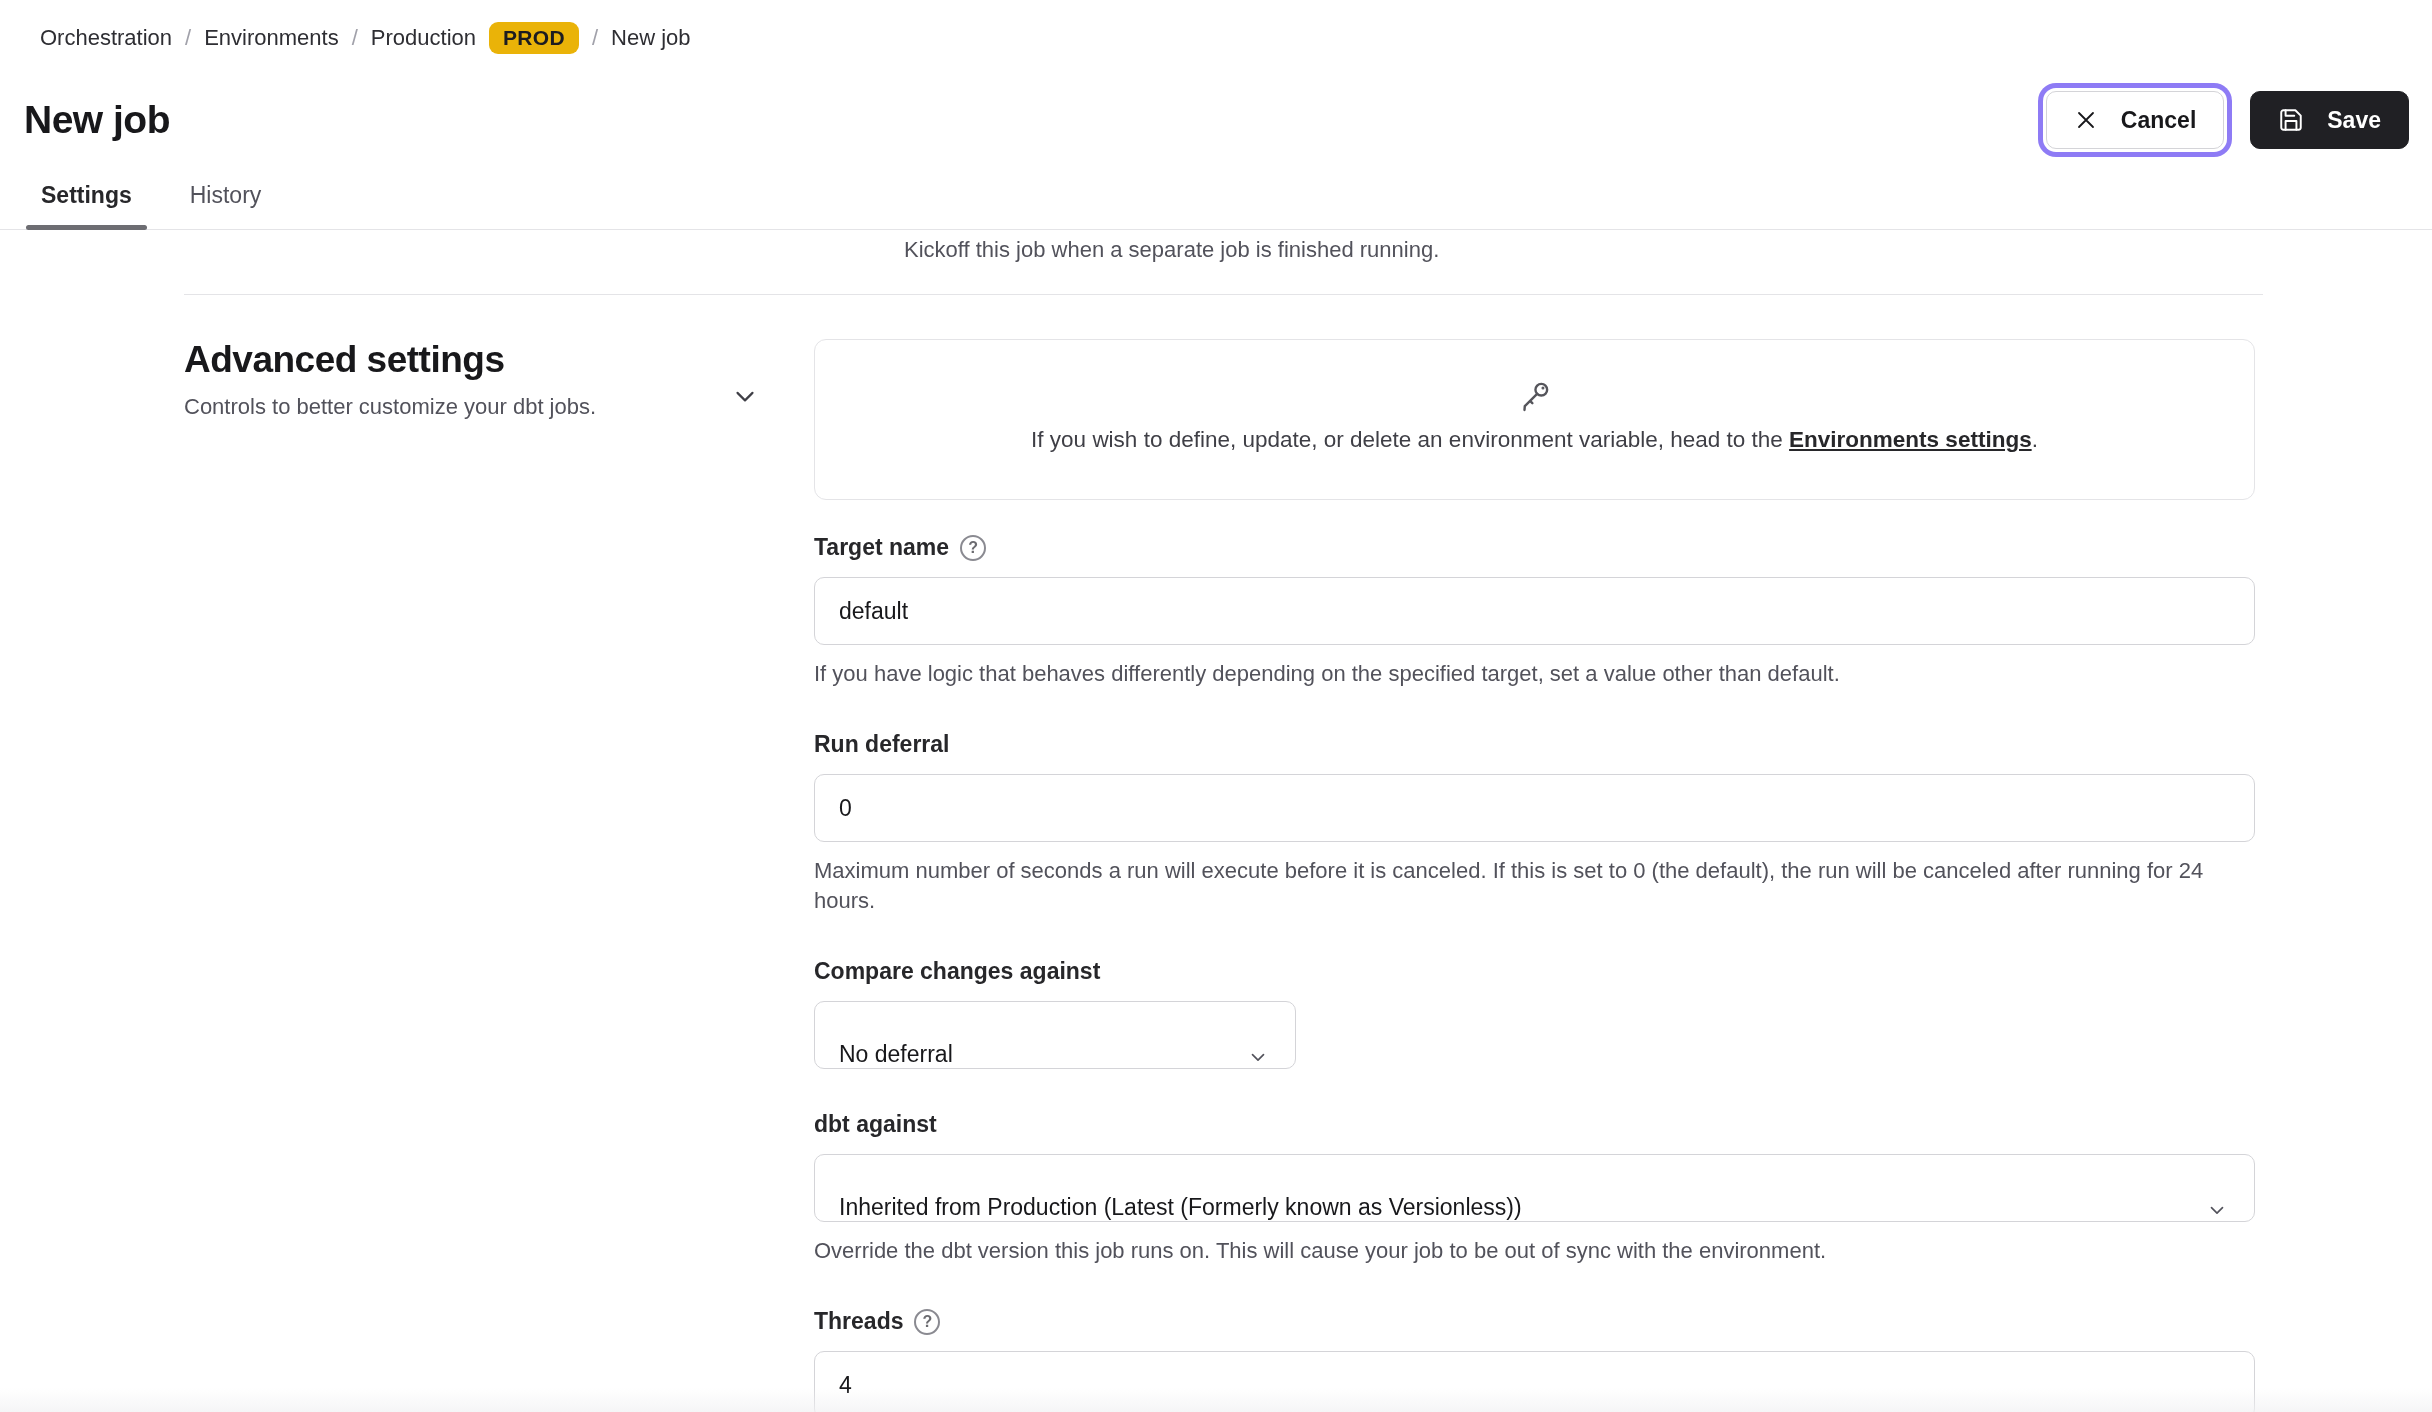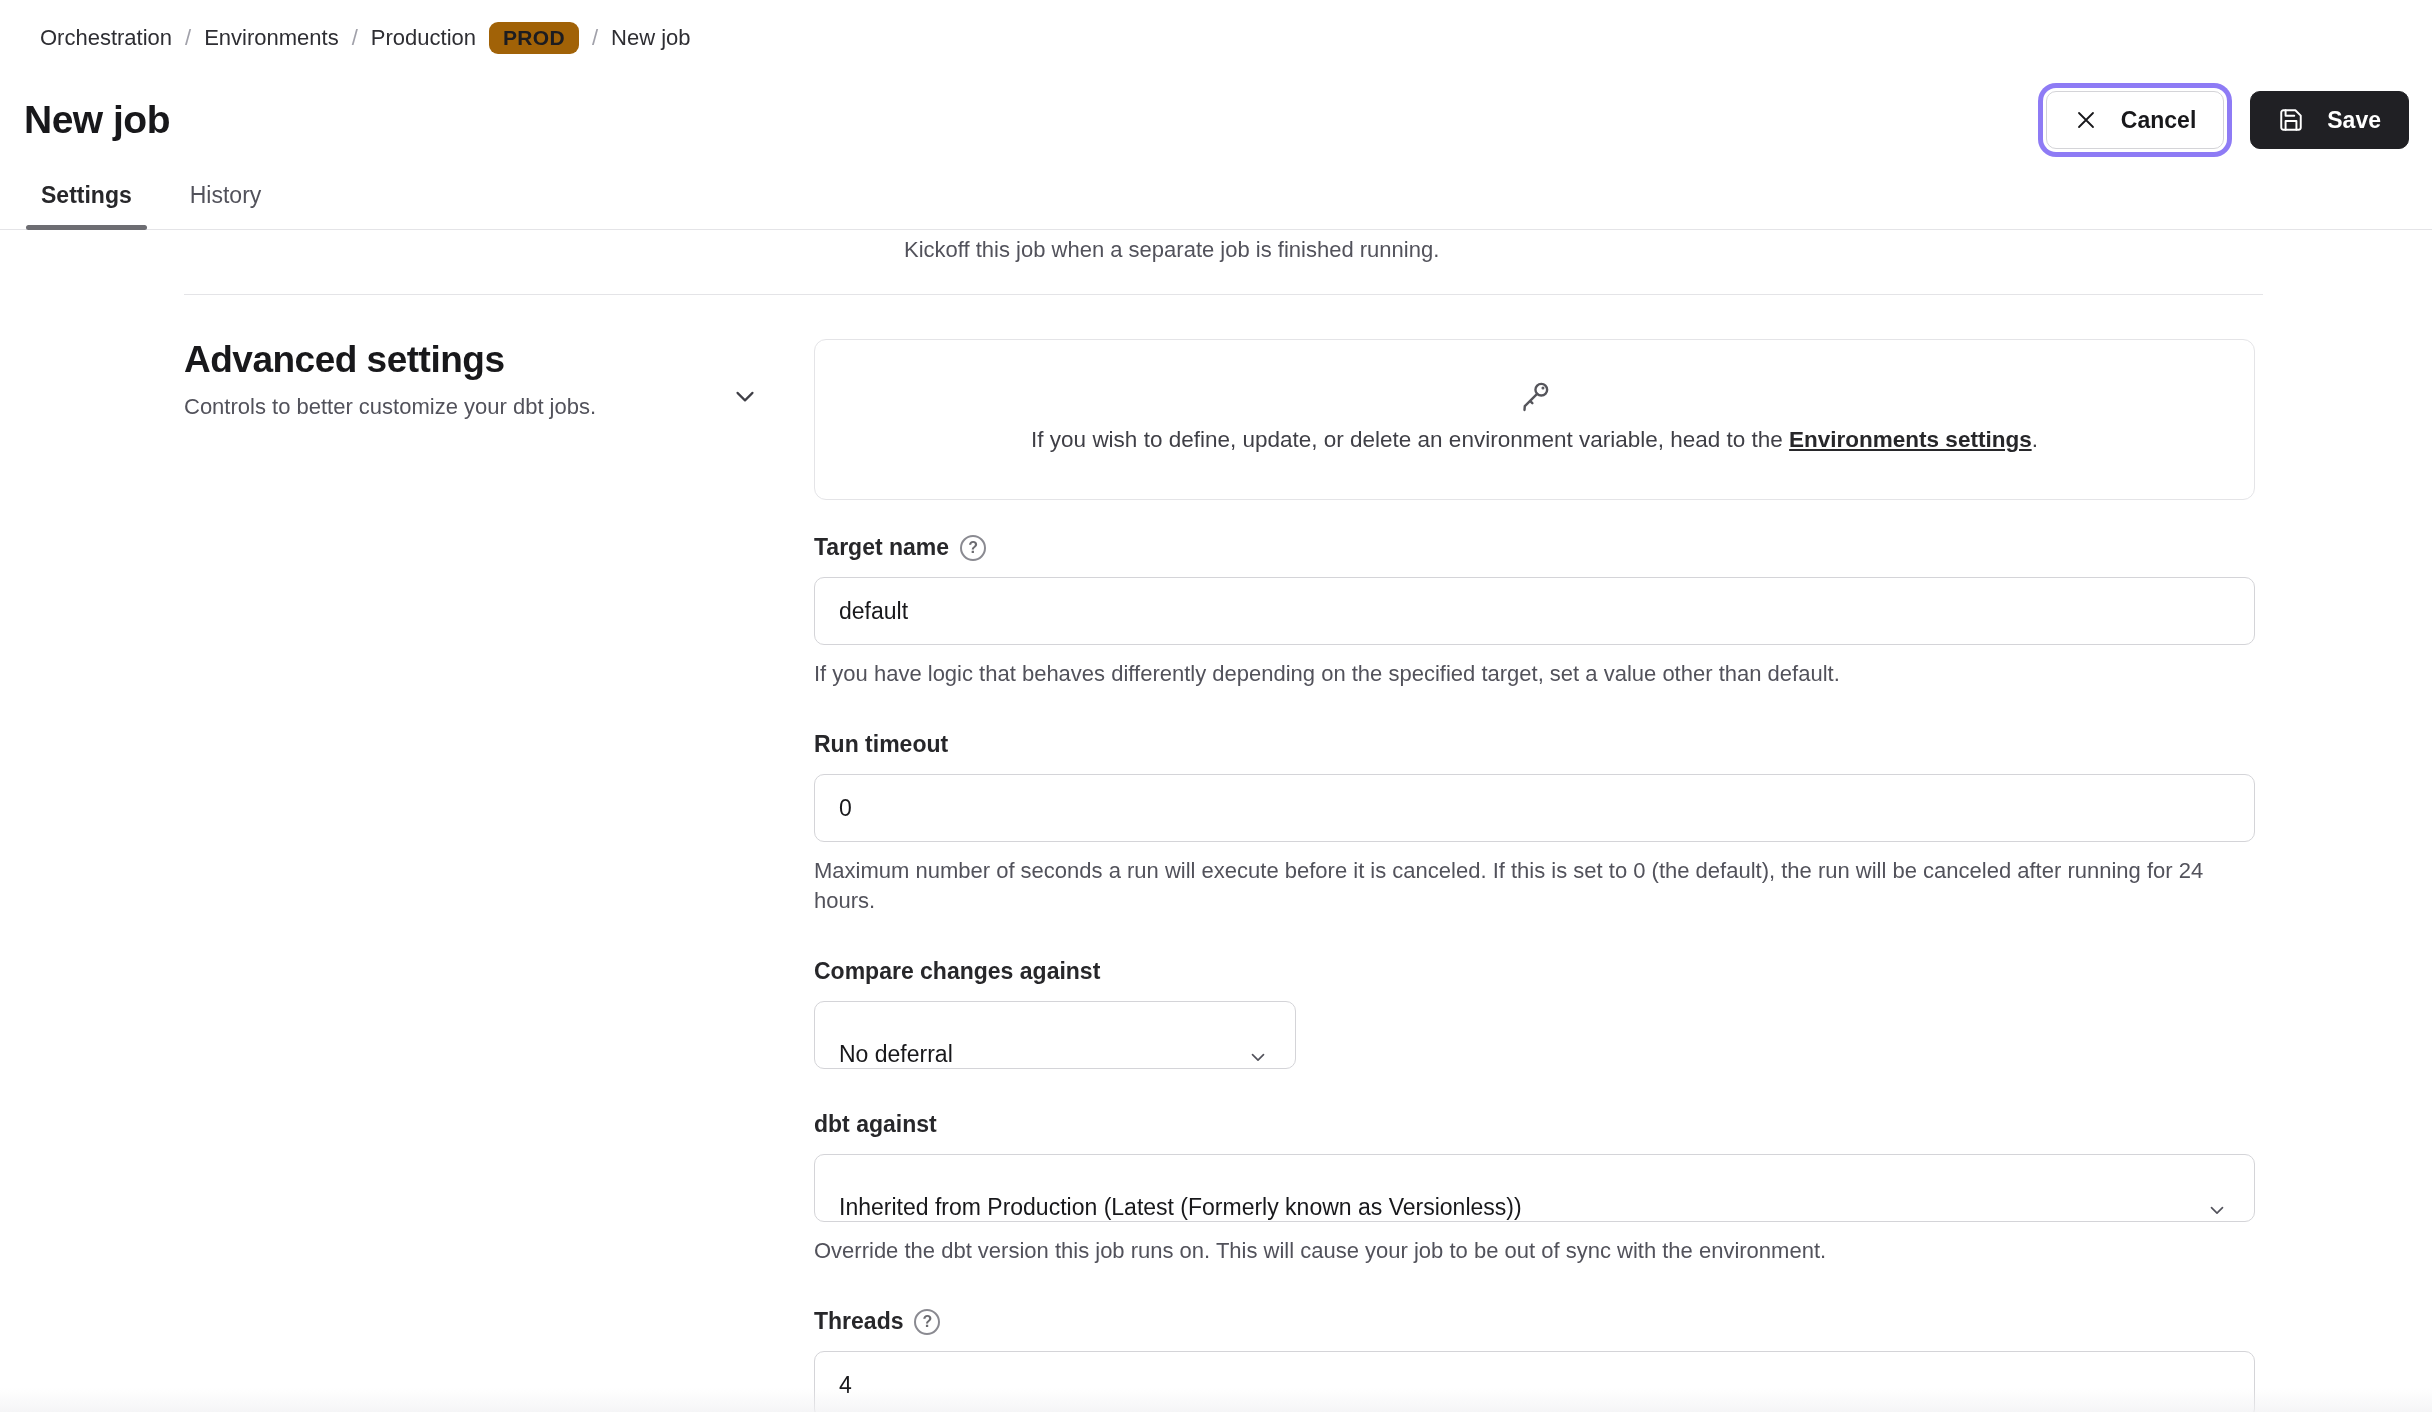--- a/index.html
+++ b/index.html
@@ -5,21 +5,21 @@
   * { margin:0; padding:0; box-sizing:border-box; }
   html,body { width:2432px; height:1412px; overflow:hidden; background:#ffffff;
     font-family:"Liberation Sans","DejaVu Sans",sans-serif; color:#27272a; }
   .page { position:relative; width:2432px; height:1412px; background:#fff; }
 
   
   .breadcrumb { display:flex; align-items:center; gap:13px; padding:22px 0 0 40px;
     font-size:22px; color:#2e2e33; }
   .crumb-link { cursor:pointer; }
   .crumb-sep { color:#a1a1aa; }
-  .badge { display:inline-flex; align-items:center; background:#a16207; color:#1c1c21;
+  .badge { display:inline-flex; align-items:center; background:#eab308; color:#1c1c21;
     font-weight:600; font-size:21px; padding:4px 14px; border-radius:9px; letter-spacing:.3px; }
 
   .title-row { display:flex; align-items:center; justify-content:space-between;
     margin:34px 15px 0 24px; height:64px; }
   .page-title { font-size:39px; font-weight:700; color:#18181b; letter-spacing:-.5px; }
   .actions { display:flex; align-items:center; gap:26px; padding-right:8px; }
   .btn { display:inline-flex; align-items:center; gap:23px; height:58px; padding:0 27px;
     border-radius:10px; font-size:23px; font-weight:600; cursor:pointer; white-space:nowrap;
     font-family:inherit; }
   .btn-cancel { background:#fff; border:1px solid #d4d4d8; color:#18181b;
@@ -155,21 +155,21 @@
           <div class="field-label">
             <span>Target name</span>
             <span class="help-icon">?</span>
           </div>
           <input class="text-input" type="text" value="default" style="">
           <div class="help-text">If you have logic that behaves differently depending on the specified target, set a value other than default.</div>
         </div>
 
         <div class="group">
           <div class="field-label">
-            <span>Run timeout</span>
+            <span>Run deferral</span>
           </div>
           <input class="text-input" type="text" value="0" style="">
           <div class="help-text">Maximum number of seconds a run will execute before it is canceled. If this is set to 0 (the default), the run will be canceled after running for 24 hours.</div>
         </div>
 
         <div class="group">
           <div class="field-label">
             <span>Compare changes against</span>
           </div>
           <div class="select small">

